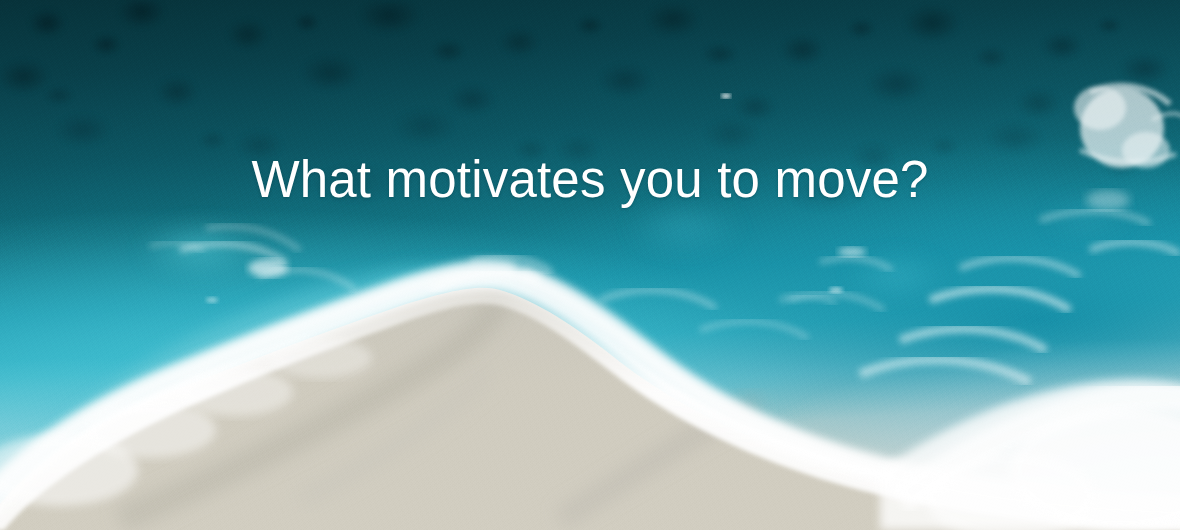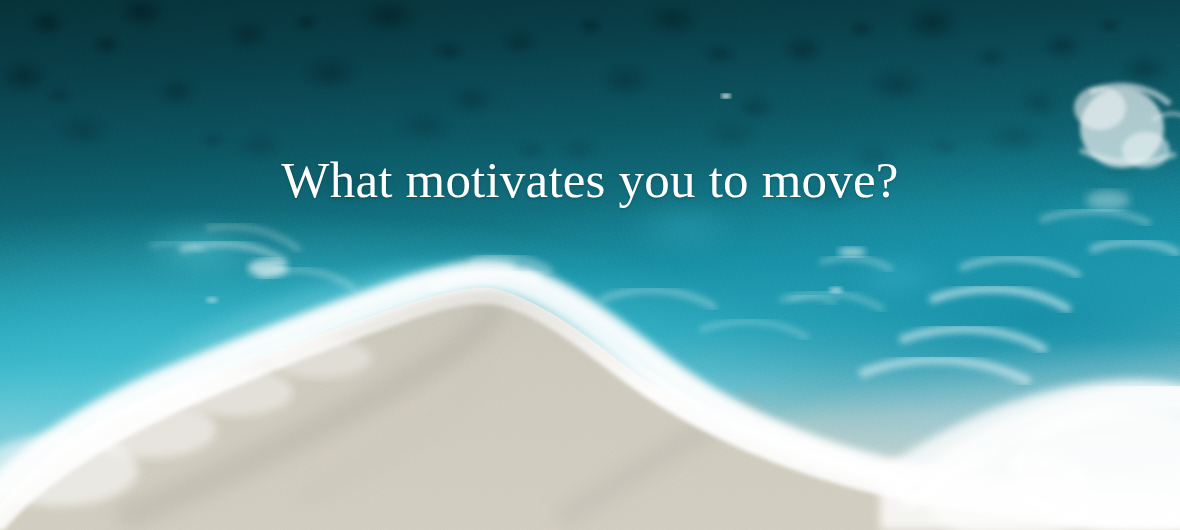--- a/index.html
+++ b/index.html
@@ -117,21 +117,21 @@
     pointer-events:none;
   }
 
   
   .headline{
     position:absolute;
     left:0; right:0;
     top:118px;
     text-align:center;
     color:#ffffff;
-    font-family:Liberation Serif, serif;
+    font-family:Liberation Sans, sans-serif;
     font-size:51px;
     font-weight:300;
     letter-spacing:.2px;
     line-height:1.1;
     white-space:nowrap;
     text-shadow:0 1px 3px rgba(4,40,48,.30);
     -webkit-font-smoothing:antialiased;
   }
 </style>
 </head>

